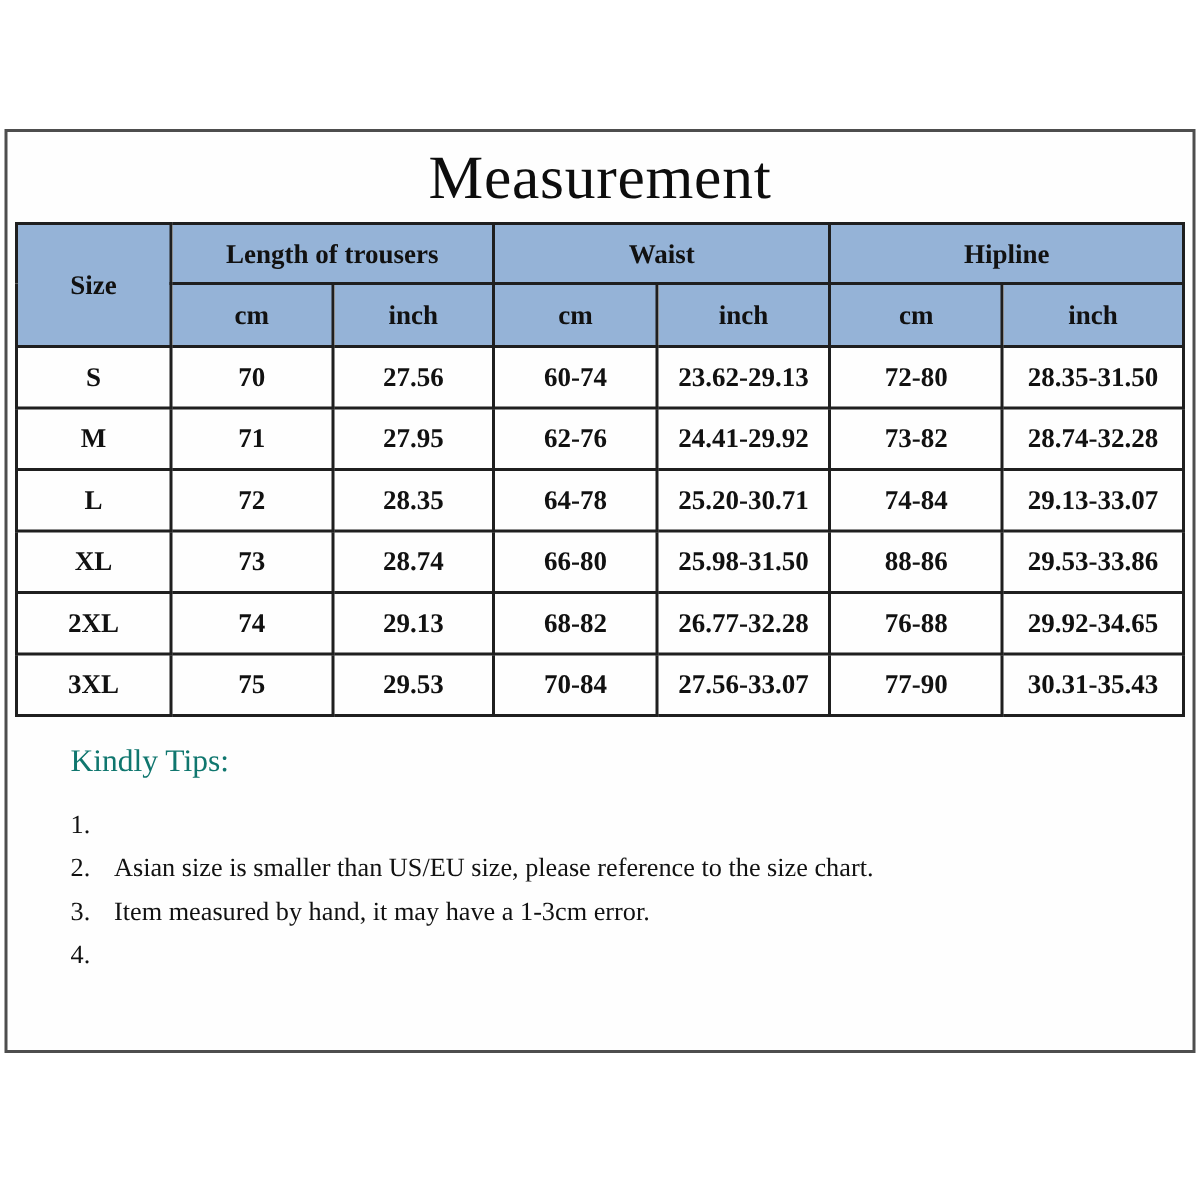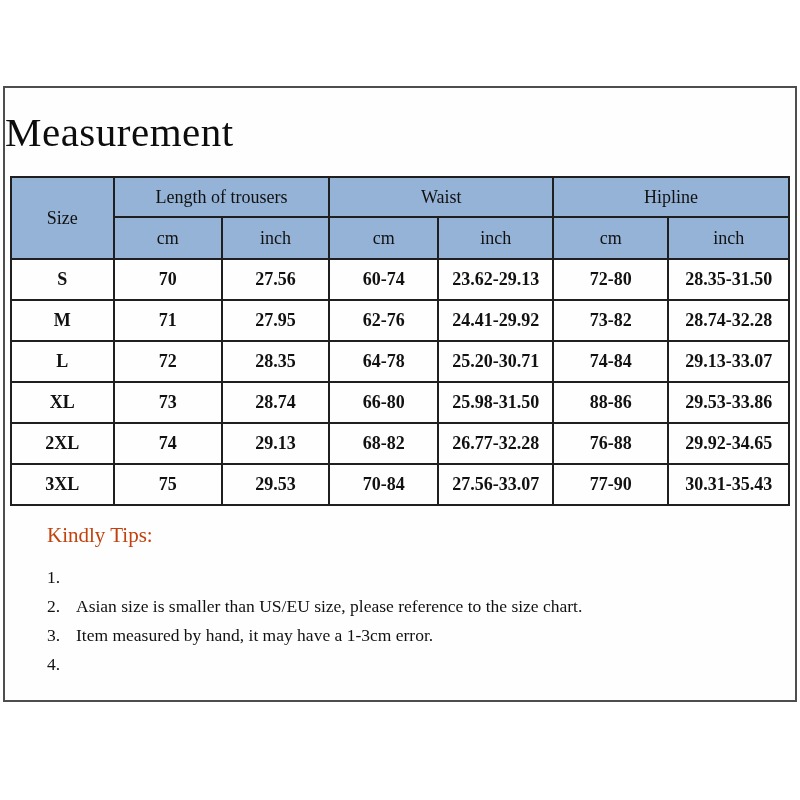--- a/index.html
+++ b/index.html
@@ -22,23 +22,24 @@
     position: absolute;
     left: 3px;
     top: 86px;
     width: 794px;
     height: 616px;
     box-sizing: border-box;
     border: 2px solid #4e4e4e;
     background: #fefefe;
   }
   .title-area {
-    height: 88px;
+    height: 60px;
     display: flex;
     align-items: center;
+    justify-content: center;
   }
   .title {
     font-size: 41px;
     line-height: 1;
     color: #0d0d0d;
     letter-spacing: 0.5px;
   }
   table.size-table {
     width: calc(100% - 10px);
     margin: 0 5px;
@@ -49,40 +50,40 @@
   table.size-table td {
     border: 2px solid #1f1f1f;
     text-align: center;
     vertical-align: middle;
     padding: 0;
     overflow: hidden;
     white-space: nowrap;
   }
   thead th {
     background: #95b3d7;
-    font-weight: normal;
+    font-weight: bold;
     font-size: 18px;
   }
   tr.group-row th { height: 38px; }
   tr.sub-row th   { height: 40px; }
   tbody td {
     height: 39px;
     font-size: 18px;
     background: #fefefe;
   }
   td.size-cell { font-weight: bold; }
   td.cm-cell   { font-weight: bold; }
   td.inch-cell { font-weight: bold; }
   .tips {
     padding: 17px 0 0 42px;
   }
   .tips-heading {
     font-size: 21px;
     margin-bottom: 15px;
-    color: #c2410c;
+    color: #0f766e;
   }
   .tip-row {
     display: flex;
     align-items: flex-start;
     font-size: 17.5px;
     line-height: 29px;
   }
   .tip-num {
     flex: none;
     width: 29px;

